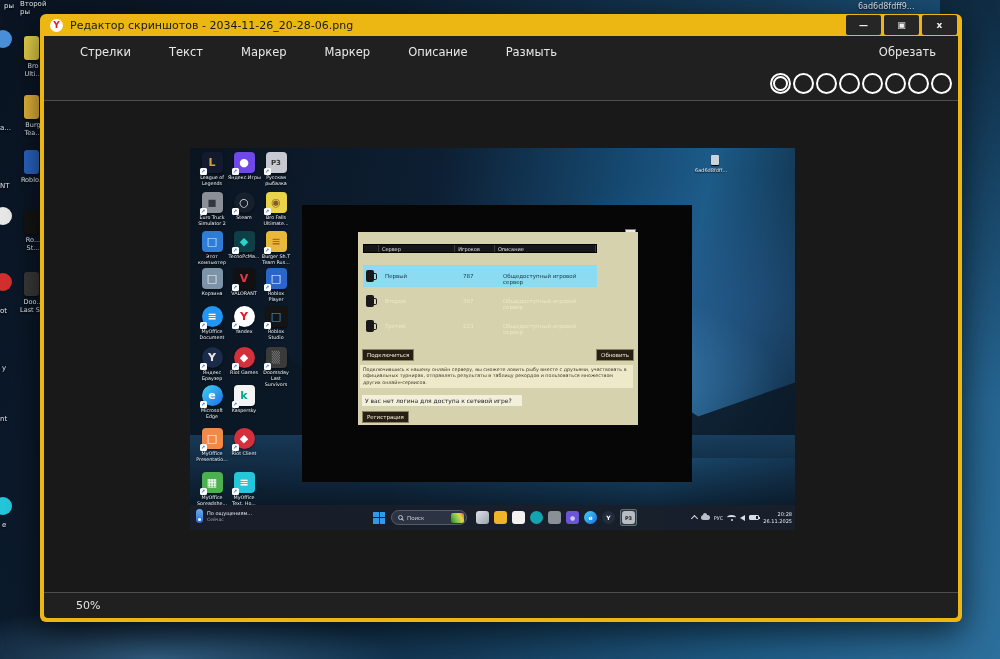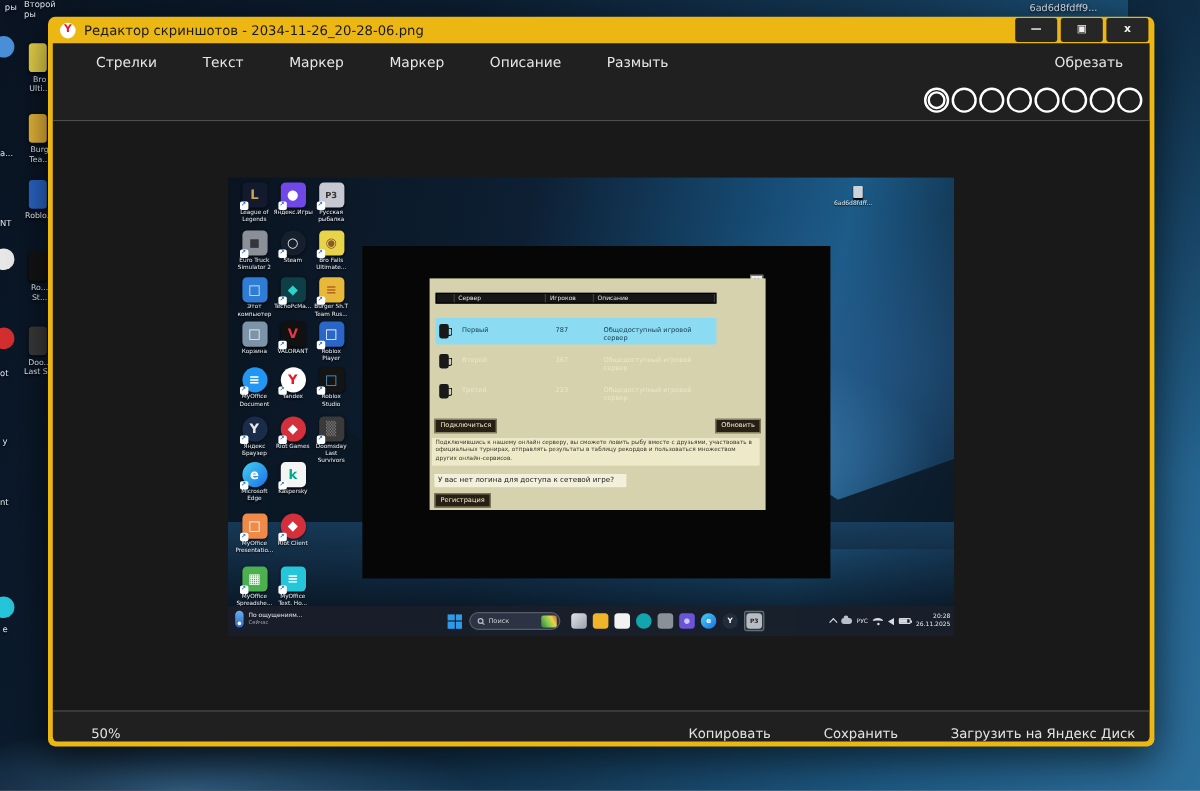--- a/index.html
+++ b/index.html
@@ -33,21 +33,21 @@
 
   .content { position:absolute; left:4px; top:22px; right:4px; bottom:4px; background:#202020; border-radius:0 0 4px 4px; overflow:hidden; }
   .toolbar { position:absolute; left:36px; top:9px; display:flex; gap:38px; }
   .tool { font-size:11.5px; color:#e8e8e8; cursor:default; }
   .settings { position:absolute; right:22px; top:9px; font-size:11.5px; color:#e8e8e8; }
   .circles { position:absolute; right:6px; top:37px; display:flex; gap:2px; }
   .circle { width:21px; height:21px; border:2px solid #fff; border-radius:50%; position:relative; background:transparent; }
   .circle.selected::after { content:""; position:absolute; inset:1px; border:2px solid #fff; border-radius:50%; }
   .divider { position:absolute; left:0; right:0; height:1px; background:#4d4d4d; }
   .canvas { position:absolute; left:0; right:0; top:65px; bottom:26px; background:#191919; }
-  .footer { position:absolute; left:0; right:0; bottom:0; height:25px; display:flex; align-items:flex-end; font-size:11px; color:#e3e3e3; }
+  .footer { position:absolute; left:0; right:0; bottom:0; height:25px; display:flex; align-items:center; font-size:11px; color:#e3e3e3; }
   .footer .zoomlvl { margin-left:32px; }
   .footer .actions { margin-left:auto; display:flex; gap:44px; margin-right:12px; }
   .footer .actions div { cursor:default; }
 
   
   .shot { position:absolute; left:146px; top:47px; width:605px; height:382px; overflow:hidden;
     background:
       radial-gradient(ellipse 230px 130px at 70% 62%, rgba(90,160,215,.5), transparent 72%),
       radial-gradient(ellipse 320px 190px at 88% 42%, rgba(45,95,150,.45), transparent 72%),
       linear-gradient(100deg,#0a1420 0%,#0d1f33 38%,#164a72 66%,#1c5b88 78%,#0e2438 100%); }
@@ -401,20 +401,15 @@
               <div>26.11.2025</div>
             </div>
           </div>
         </div>
       </div>
     </div>
 
     <div class="divider" style="bottom:25px;"></div>
     <div class="footer">
       <div class="zoomlvl">50%</div>
-      <div class="actions">
-        <div>Копировать</div>
-        <div>Сохранить</div>
-        <div>Загрузить на Яндекс Диск</div>
-      </div>
     </div>
   </div>
 </div>
 
 </body></html>

